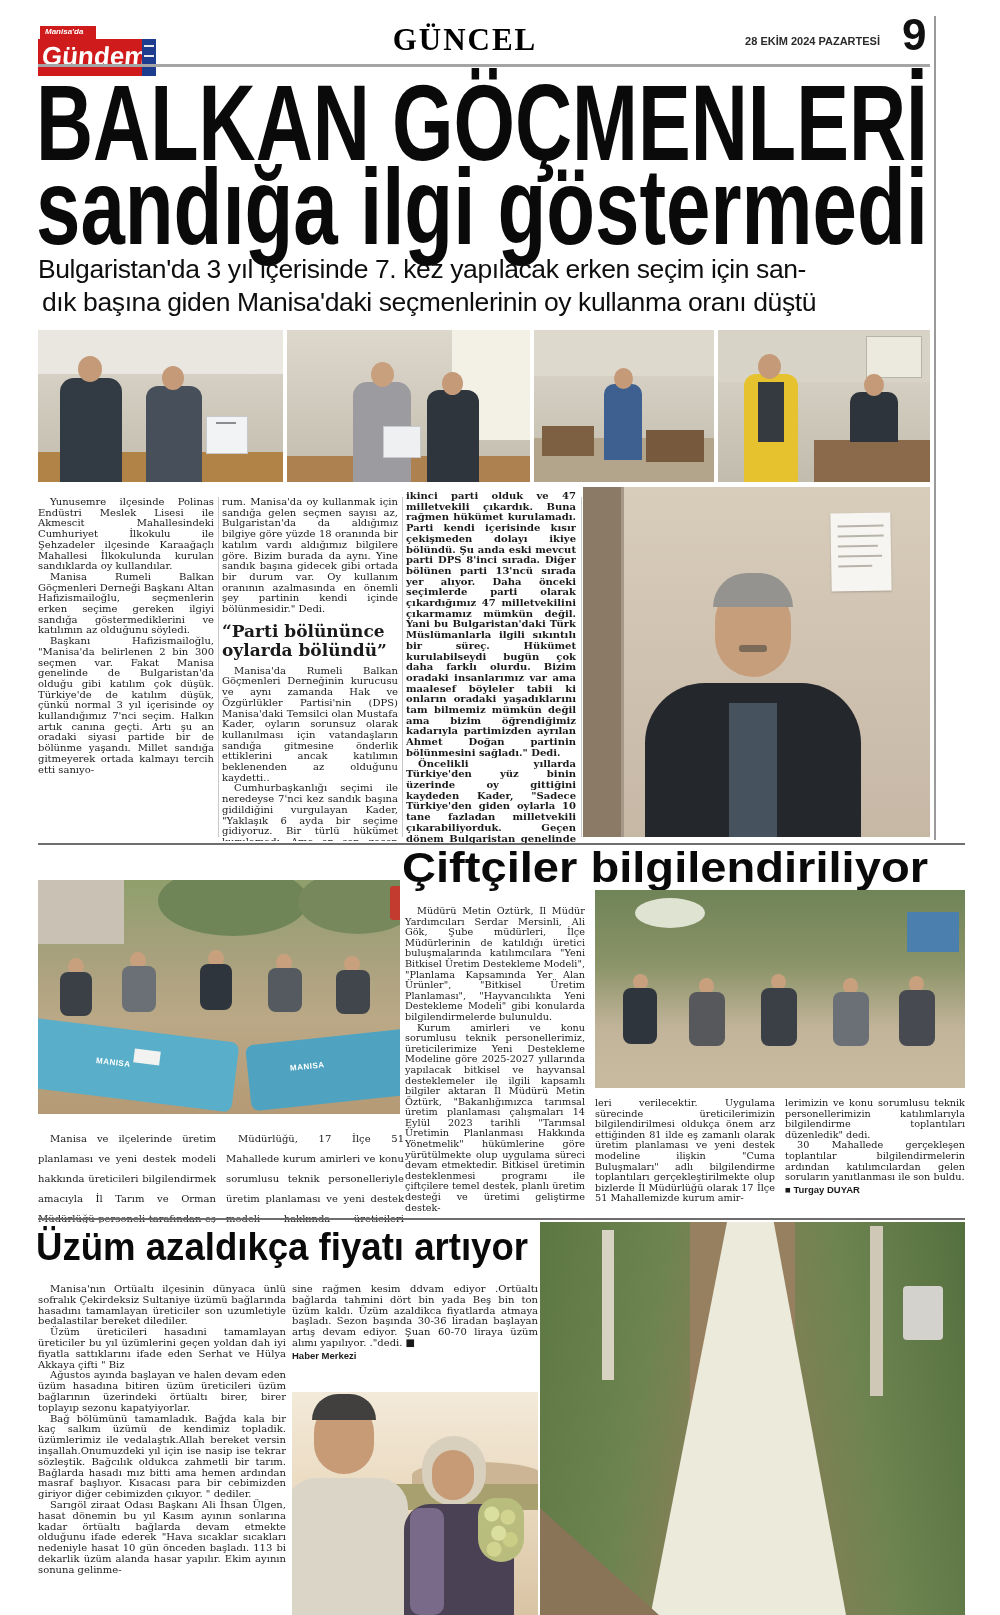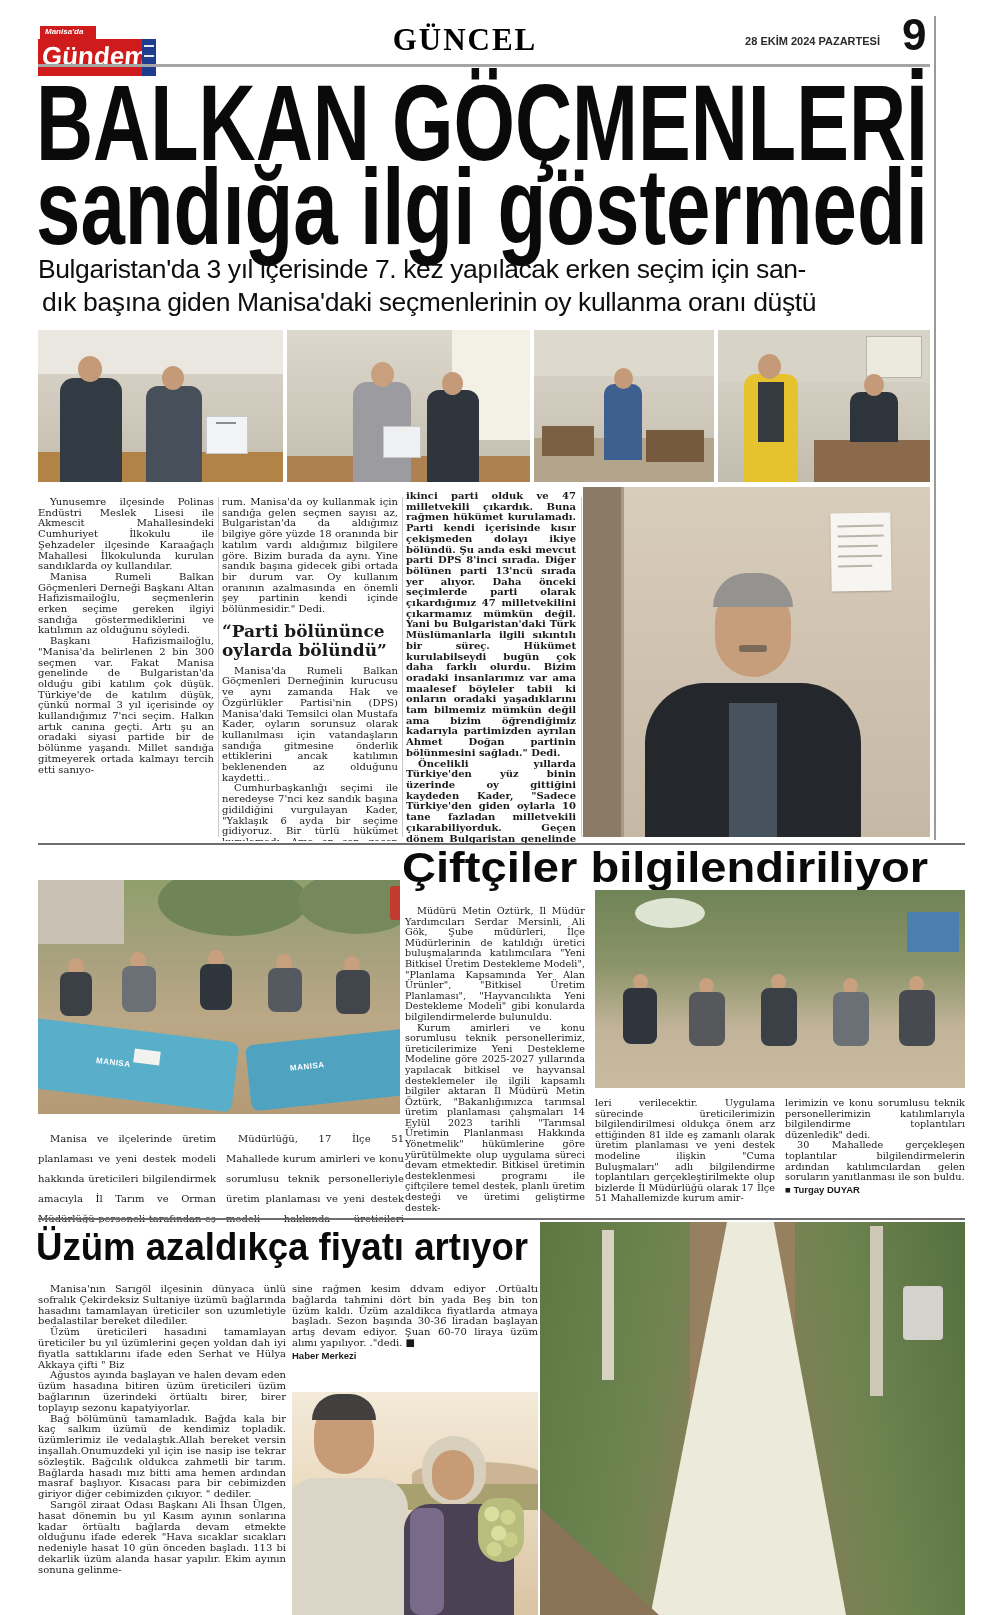--- a/index.html
+++ b/index.html
@@ -228,21 +228,21 @@
     </div>
 
   <div class="rule" style="left:38px;top:1218px;width:927px;height:2px;background:#6e6e6e;"></div>
 
   <svg class="hl-svg" style="left:36px;top:1224px;" width="500" height="48">
     <text x="0" y="36" font-size="38" textLength="492" lengthAdjust="spacingAndGlyphs">Üzüm azaldıkça fiyatı artıyor</text>
   </svg>
 
   <div class="col" style="left:38px;top:1284px;width:248px;height:331px;font-size:10px;line-height:10.8px;">
 
-  <p class="bp">Manisa'nın Sarıgöl ilçesinin dünyaca ünlü sofralık Çekirdeksiz Sultaniye üzümü bağlarında hasadını tamamlayan üreticiler son uzumletiyle bedalastilar bereket dilediler.</p>
+  <p class="bp">Manisa'nın Örtüaltı ilçesinin dünyaca ünlü sofralık Çekirdeksiz Sultaniye üzümü bağlarında hasadını tamamlayan üreticiler son uzumletiyle bedalastilar bereket dilediler.</p>
       <p class="bp">Üzüm üreticileri hasadıni tamamlayan üreticiler bu yıl üzümlerini geçen yoldan dah iyi fiyatla sattıklarını ifade eden Serhat ve Hülya Akkaya çifti " Biz</p>
       <p class="bp">Ağustos ayında başlayan ve halen devam eden üzüm hasadına bitiren üzüm üreticileri üzüm bağlarının üzerindeki örtüaltı birer, birer toplayıp sezonu kapatyiyorlar.</p>
       <p class="bp">Bağ bölümünü tamamladık. Bağda kala bir kaç salkım üzümü de kendimiz topladik. üzümlerimiz ile vedalaştık.Allah bereket versin inşallah.Onumuzdeki yıl için ise nasip ise tekrar sözleştik. Bağcılık oldukca zahmetli bir tarım. Bağlarda hasadı mız bitti ama hemen ardından masraf başlıyor. Kısacası para bir cebimizden giriyor diğer cebimizden çıkıyor. " dediler.</p>
       <p class="bp">Sarıgöl ziraat Odası Başkanı Ali İhsan Ülgen, hasat dönemin bu yıl Kasım ayının sonlarına kadar örtüaltı bağlarda devam etmekte olduğunu ifade ederek "Hava sıcaklar sıcakları nedeniyle hasat 10 gün önceden başladı. 113 bi dekarlik üzüm alanda hasar yapılır. Ekim ayının sonuna gelinme-</p>
     </div>
 
   <div class="col cont" style="left:292px;top:1284px;width:246px;height:104px;font-size:10px;line-height:10.8px;">
     <div class="cont">
 
     <p class="bp">sine rağmen kesim ddvam ediyor .Örtüaltı bağlarda tahmini dört bin yada Beş bin ton üzüm kaldı. Üzüm azaldikca fiyatlarda atmaya başladı. Sezon başında 30-36 liradan başlayan artış devam ediyor. Şuan 60-70 liraya üzüm alımı yapılıyor. ."dedi. ■</p>

